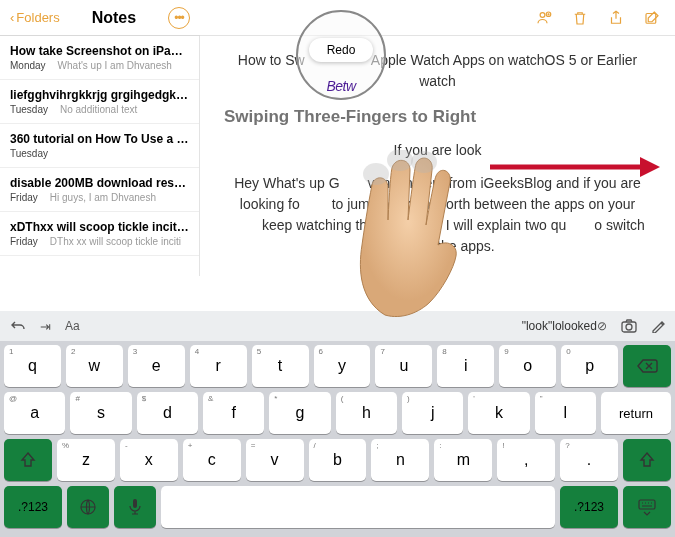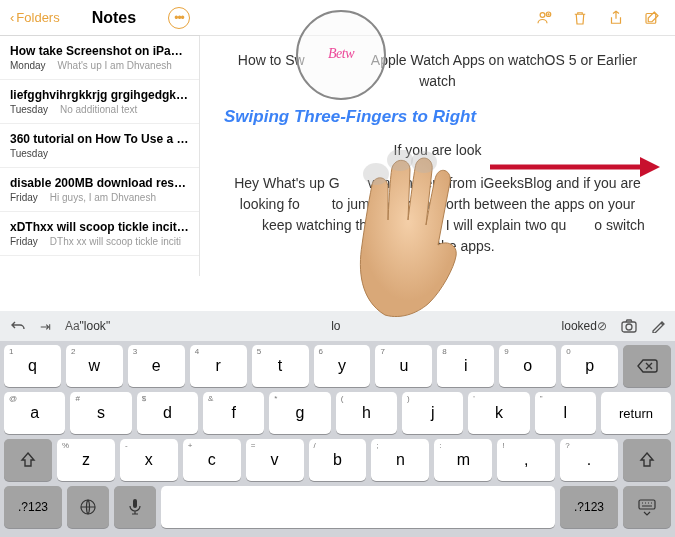--- a/index.html
+++ b/index.html
@@ -24,43 +24,43 @@
 
 .split { height: 240px; display:flex; }
 .sidebar { width:200px; border-right:1px solid #e3e3e3; overflow:hidden; }
 .note-item { padding: 8px 10px; border-bottom: 1px solid #eee; }
 .note-item .t { font-size:12px; font-weight:600; color:#000; white-space:nowrap; overflow:hidden; text-overflow:ellipsis; }
 .note-item .s { font-size:10px; color:#9a9a9a; margin-top:2px; white-space:nowrap; overflow:hidden; text-overflow:ellipsis; }
 .note-item .s .d { color:#444; margin-right:12px; }
 
 .content { flex:1; padding: 14px 24px 0; font-size:14px; color:#333; line-height:1.5; position:relative; }
 .content p { margin-bottom: 12px; text-align: center; }
-.annot { color:#3b82f6; font-weight:700; font-size:17px; margin:4px 0 10px;font-style:italic; }
+.annot { color:#737373; font-weight:700; font-size:17px; margin:4px 0 10px; }
 .arrow { position:absolute; top:118px; left:290px; }
 
 
 .redo-wrap { position:absolute; top:10px; left:296px; width:90px; height:90px; border:2px solid #888; border-radius:50%; background:rgba(250,250,250,0.55); display:flex; flex-direction:column; align-items:center; justify-content:flex-start; padding-top:26px; z-index:5; }
 .redo-pill { background:#fff; border-radius:14px; padding:5px 18px; font-size:12px; font-weight:500; box-shadow:0 1px 4px rgba(0,0,0,0.25); }
-.redo-sub { font-size:14px; font-style:italic; font-family:Liberation Serif, serif; color:#ec4899; margin-top:8px; letter-spacing:-.5px; }
+.redo-sub { font-size:14px; font-style:italic; font-family:Liberation Sans, sans-serif; color:#4c1d95; margin-top:16px; letter-spacing:-.5px; }
 
 
 .hand { position:absolute; top:150px; left:330px; z-index:6; }
 
 
 .keyboard { position:absolute; bottom:0; left:0; width:100%; background:#d1d3d8; padding-bottom:4px; }
 .kb-toolbar { height:30px; background:#eceef0; display:flex; align-items:center; padding:0 10px; font-size:12px; color:#555; }
 .kb-toolbar .tb-left { display:flex; gap:14px; align-items:center; }
-.kb-toolbar .sugg { flex:1; display:flex; justify-content:space-between; color:#333; }
+.kb-toolbar .sugg { flex:1; display:flex; justify-content:flex-end; color:#333; }
 .kb-toolbar .sugg span.q::before, .kb-toolbar .sugg span.q::after { content:'"'; }
 .kb-toolbar .tb-right { display:flex; gap:14px; align-items:center; }
 .kb-rows { padding: 4px 4px 0; }
 .kb-row { display:flex; gap:5px; margin-bottom:5px; }
 .key { background:#fff; border-radius:5px; box-shadow:0 1px 0 rgba(0,0,0,.3); position:relative; height:42px; display:flex; align-items:center; justify-content:center; font-size:16px; color:#000; }
 .key .alt { position:absolute; top:2px; left:5px; font-size:8px; color:#777; }
-.key.fn { background:#a3a3a3;text-align:center; }
+.key.fn { background:#15803d;text-align:center; }
 .key.wide { font-size:13px; }
 .r1 .key, .r2 .key { flex:1; }
 .r3 .key { flex:1; }
 .r3 .shift { flex:0 0 48px; }
 .r4 .n123 { flex:0 0 58px; font-size:12px; }
 .r4 .globe, .r4 .mic { flex:0 0 42px; }
 .r4 .space { flex:1; }
 .r4 .hide { flex:0 0 48px; }
 svg { display:block; }
 </style>
@@ -102,20 +102,21 @@
     <div class="icon-btn">
       <svg viewBox="0 0 24 24" fill="none" stroke="#e8a33c" stroke-width="1.6">
             <rect x="4" y="6" width="13" height="13" rx="1.5"></rect>
             <path d="M15 4l5 5-8 8H7v-5z"></path>
           </svg>
     </div>
   </div>
 </div>
 
 <div class="redo-wrap">
+  <div class="redo-pill"><span>Redo</span></div>
   <div class="redo-sub">Betw</div>
 </div>
 
 <div class="split">
   <div class="sidebar" id="sidebar">
         <div class="note-item">
           <div class="t">How take Screenshot on iPad wi…</div>
           <div class="s"><span class="d">Monday</span>What's up I am Dhvanesh</div>
         </div>
         <div class="note-item">

